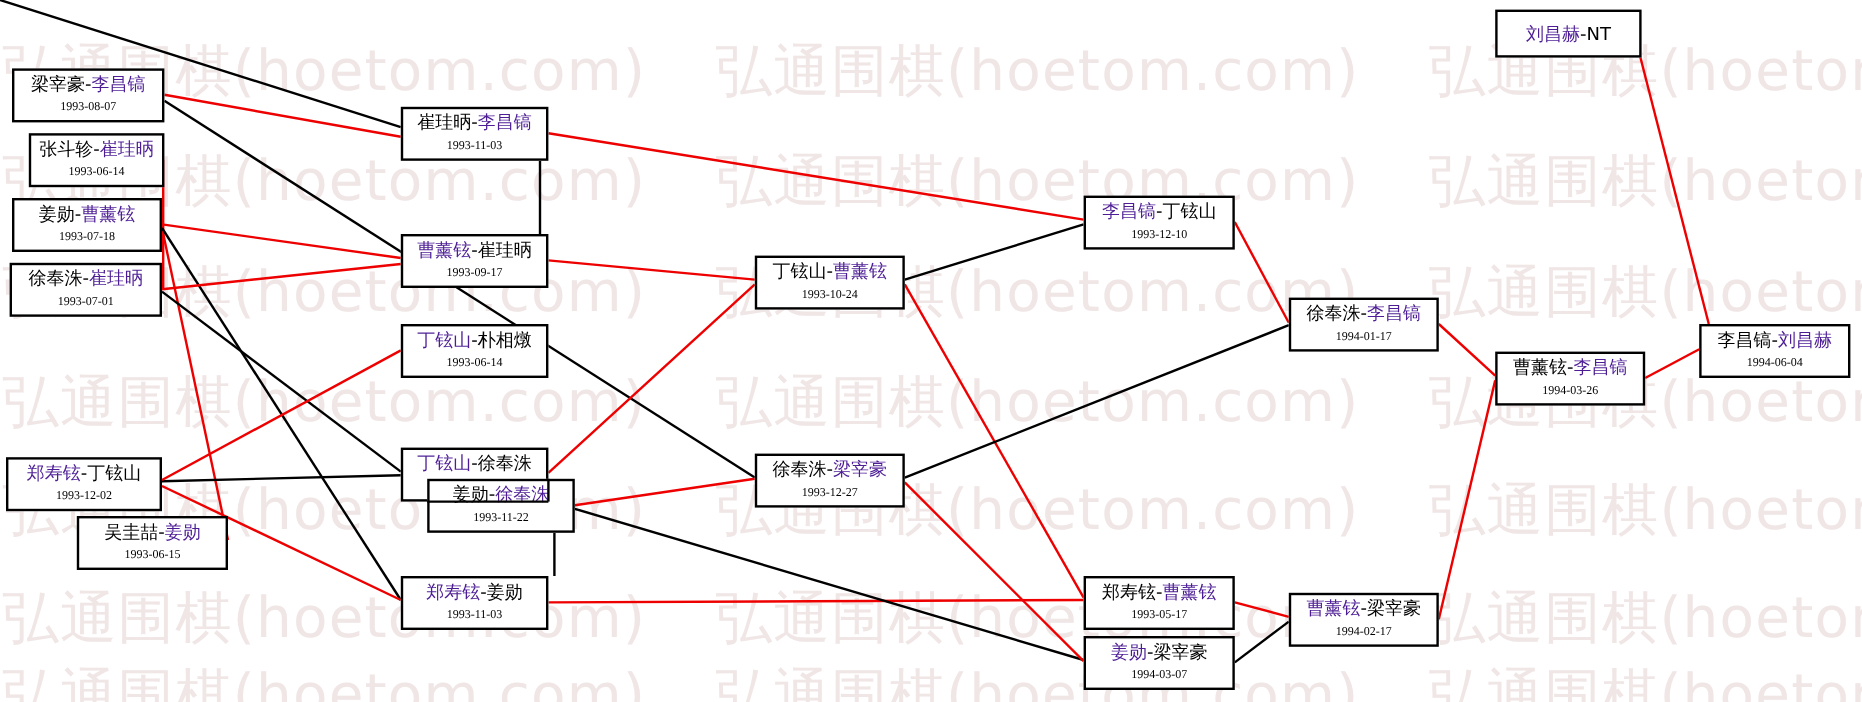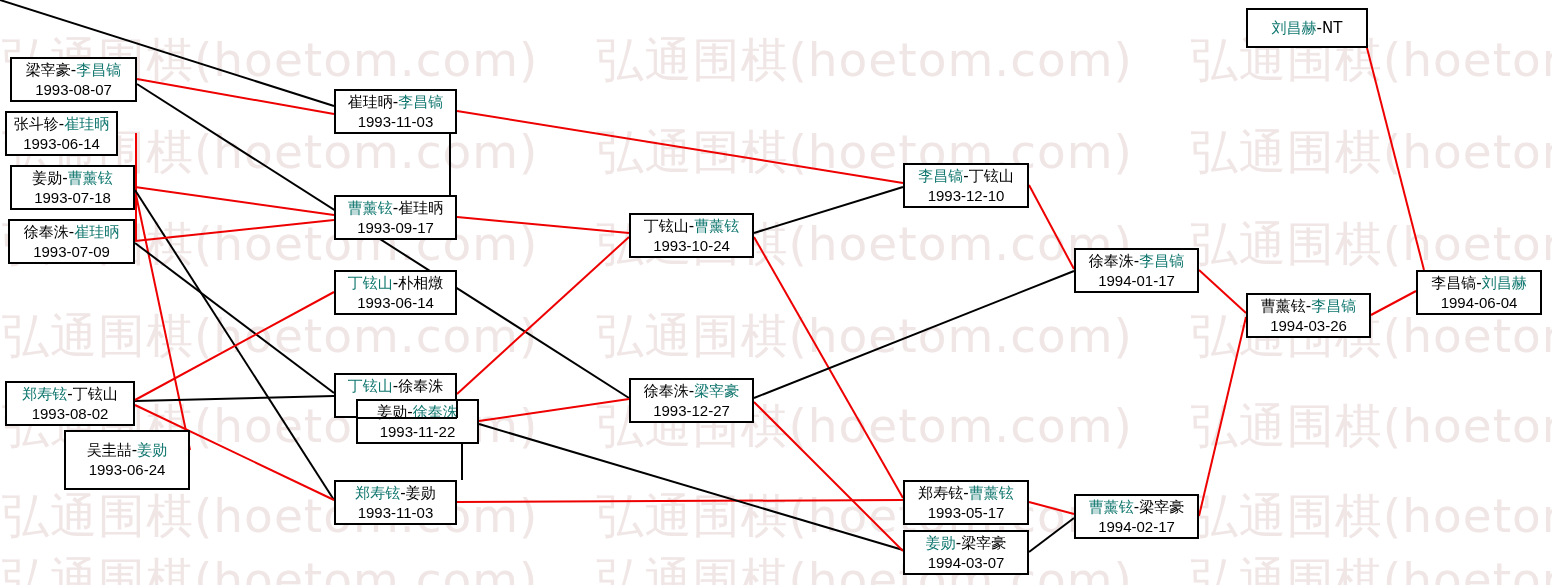--- a/index.html
+++ b/index.html
@@ -21,22 +21,22 @@
   
   #graph{position:absolute;left:0;top:0;width:1552px;height:585px;z-index:2;}
   .node{
     position:absolute;box-sizing:border-box;
     background:#ffffff;border:2px solid #000000;
     display:flex;flex-direction:column;align-items:center;justify-content:center;
     font-size:15px;line-height:19px;color:#000000;cursor:pointer;
     white-space:nowrap;
   }
   .node .l1{display:flex;align-items:baseline;}
-  .node .dt{font-family:Liberation Sans, sans-serif;font-size:15px;letter-spacing:0px;}
-  .node .win{color:#0f766e;}
+  .node .dt{font-family:Liberation Serif, serif;font-size:10px;letter-spacing:0px;}
+  .node .win{color:#4c1d95;}
 </style>
 </head>
 <body>
 
 <div class="wm-row" style="top:36px"><span>弘通围棋(hoetom.com)</span><span>弘通围棋(hoetom.com)</span><span>弘通围棋(hoetom.com)</span></div>
 <div class="wm-row" style="top:128px"><span>弘通围棋(hoetom.com)</span><span>弘通围棋(hoetom.com)</span><span>弘通围棋(hoetom.com)</span></div>
 <div class="wm-row" style="top:220px"><span>弘通围棋(hoetom.com)</span><span>弘通围棋(hoetom.com)</span><span>弘通围棋(hoetom.com)</span></div>
 <div class="wm-row" style="top:312px"><span>弘通围棋(hoetom.com)</span><span>弘通围棋(hoetom.com)</span><span>弘通围棋(hoetom.com)</span></div>
 <div class="wm-row" style="top:402px"><span>弘通围棋(hoetom.com)</span><span>弘通围棋(hoetom.com)</span><span>弘通围棋(hoetom.com)</span></div>
 <div class="wm-row" style="top:492px"><span>弘通围棋(hoetom.com)</span><span>弘通围棋(hoetom.com)</span><span>弘通围棋(hoetom.com)</span></div>
@@ -78,21 +78,21 @@
 
 <div id="graph">
     <div class="node" style="left: 10px; top: 57px; width: 127px; height: 45px;">
       <div class="l1">
         <span>梁宰豪</span>
         <span>-</span>
         <span class="win">李昌镐</span>
       </div>
       <div class="dt">1993-08-07</div>
     </div>
-    <div class="node" style="left: 5px; top: 111px; width: 113px; height: 45px;">
+    <div class="node" style="left: 24px; top: 111px; width: 113px; height: 45px;">
       <div class="l1">
         <span>张斗轸</span>
         <span>-</span>
         <span class="win">崔珪昞</span>
       </div>
       <div class="dt">1993-06-14</div>
     </div>
     <div class="node" style="left: 10px; top: 165px; width: 125px; height: 45px;">
       <div class="l1">
         <span>姜勋</span>
@@ -100,37 +100,37 @@
         <span class="win">曹薰铉</span>
       </div>
       <div class="dt">1993-07-18</div>
     </div>
     <div class="node" style="left: 8px; top: 219px; width: 127px; height: 45px;">
       <div class="l1">
         <span>徐奉洙</span>
         <span>-</span>
         <span class="win">崔珪昞</span>
       </div>
-      <div class="dt">1993-07-09</div>
+      <div class="dt">1993-07-01</div>
     </div>
     <div class="node" style="left: 5px; top: 381px; width: 130px; height: 45px;">
       <div class="l1">
         <span class="win">郑寿铉</span>
         <span>-</span>
         <span>丁铉山</span>
       </div>
-      <div class="dt">1993-08-02</div>
-    </div>
-    <div class="node" style="left: 64px; top: 430px; width: 126px; height: 60px;">
+      <div class="dt">1993-12-02</div>
+    </div>
+    <div class="node" style="left: 64px; top: 430px; width: 126px; height: 45px;">
       <div class="l1">
         <span>吴圭喆</span>
         <span>-</span>
         <span class="win">姜勋</span>
       </div>
-      <div class="dt">1993-06-24</div>
+      <div class="dt">1993-06-15</div>
     </div>
     <div class="node" style="left: 334px; top: 89px; width: 123px; height: 45px;">
       <div class="l1">
         <span>崔珪昞</span>
         <span>-</span>
         <span class="win">李昌镐</span>
       </div>
       <div class="dt">1993-11-03</div>
     </div>
     <div class="node" style="left: 334px; top: 195px; width: 123px; height: 45px;">

